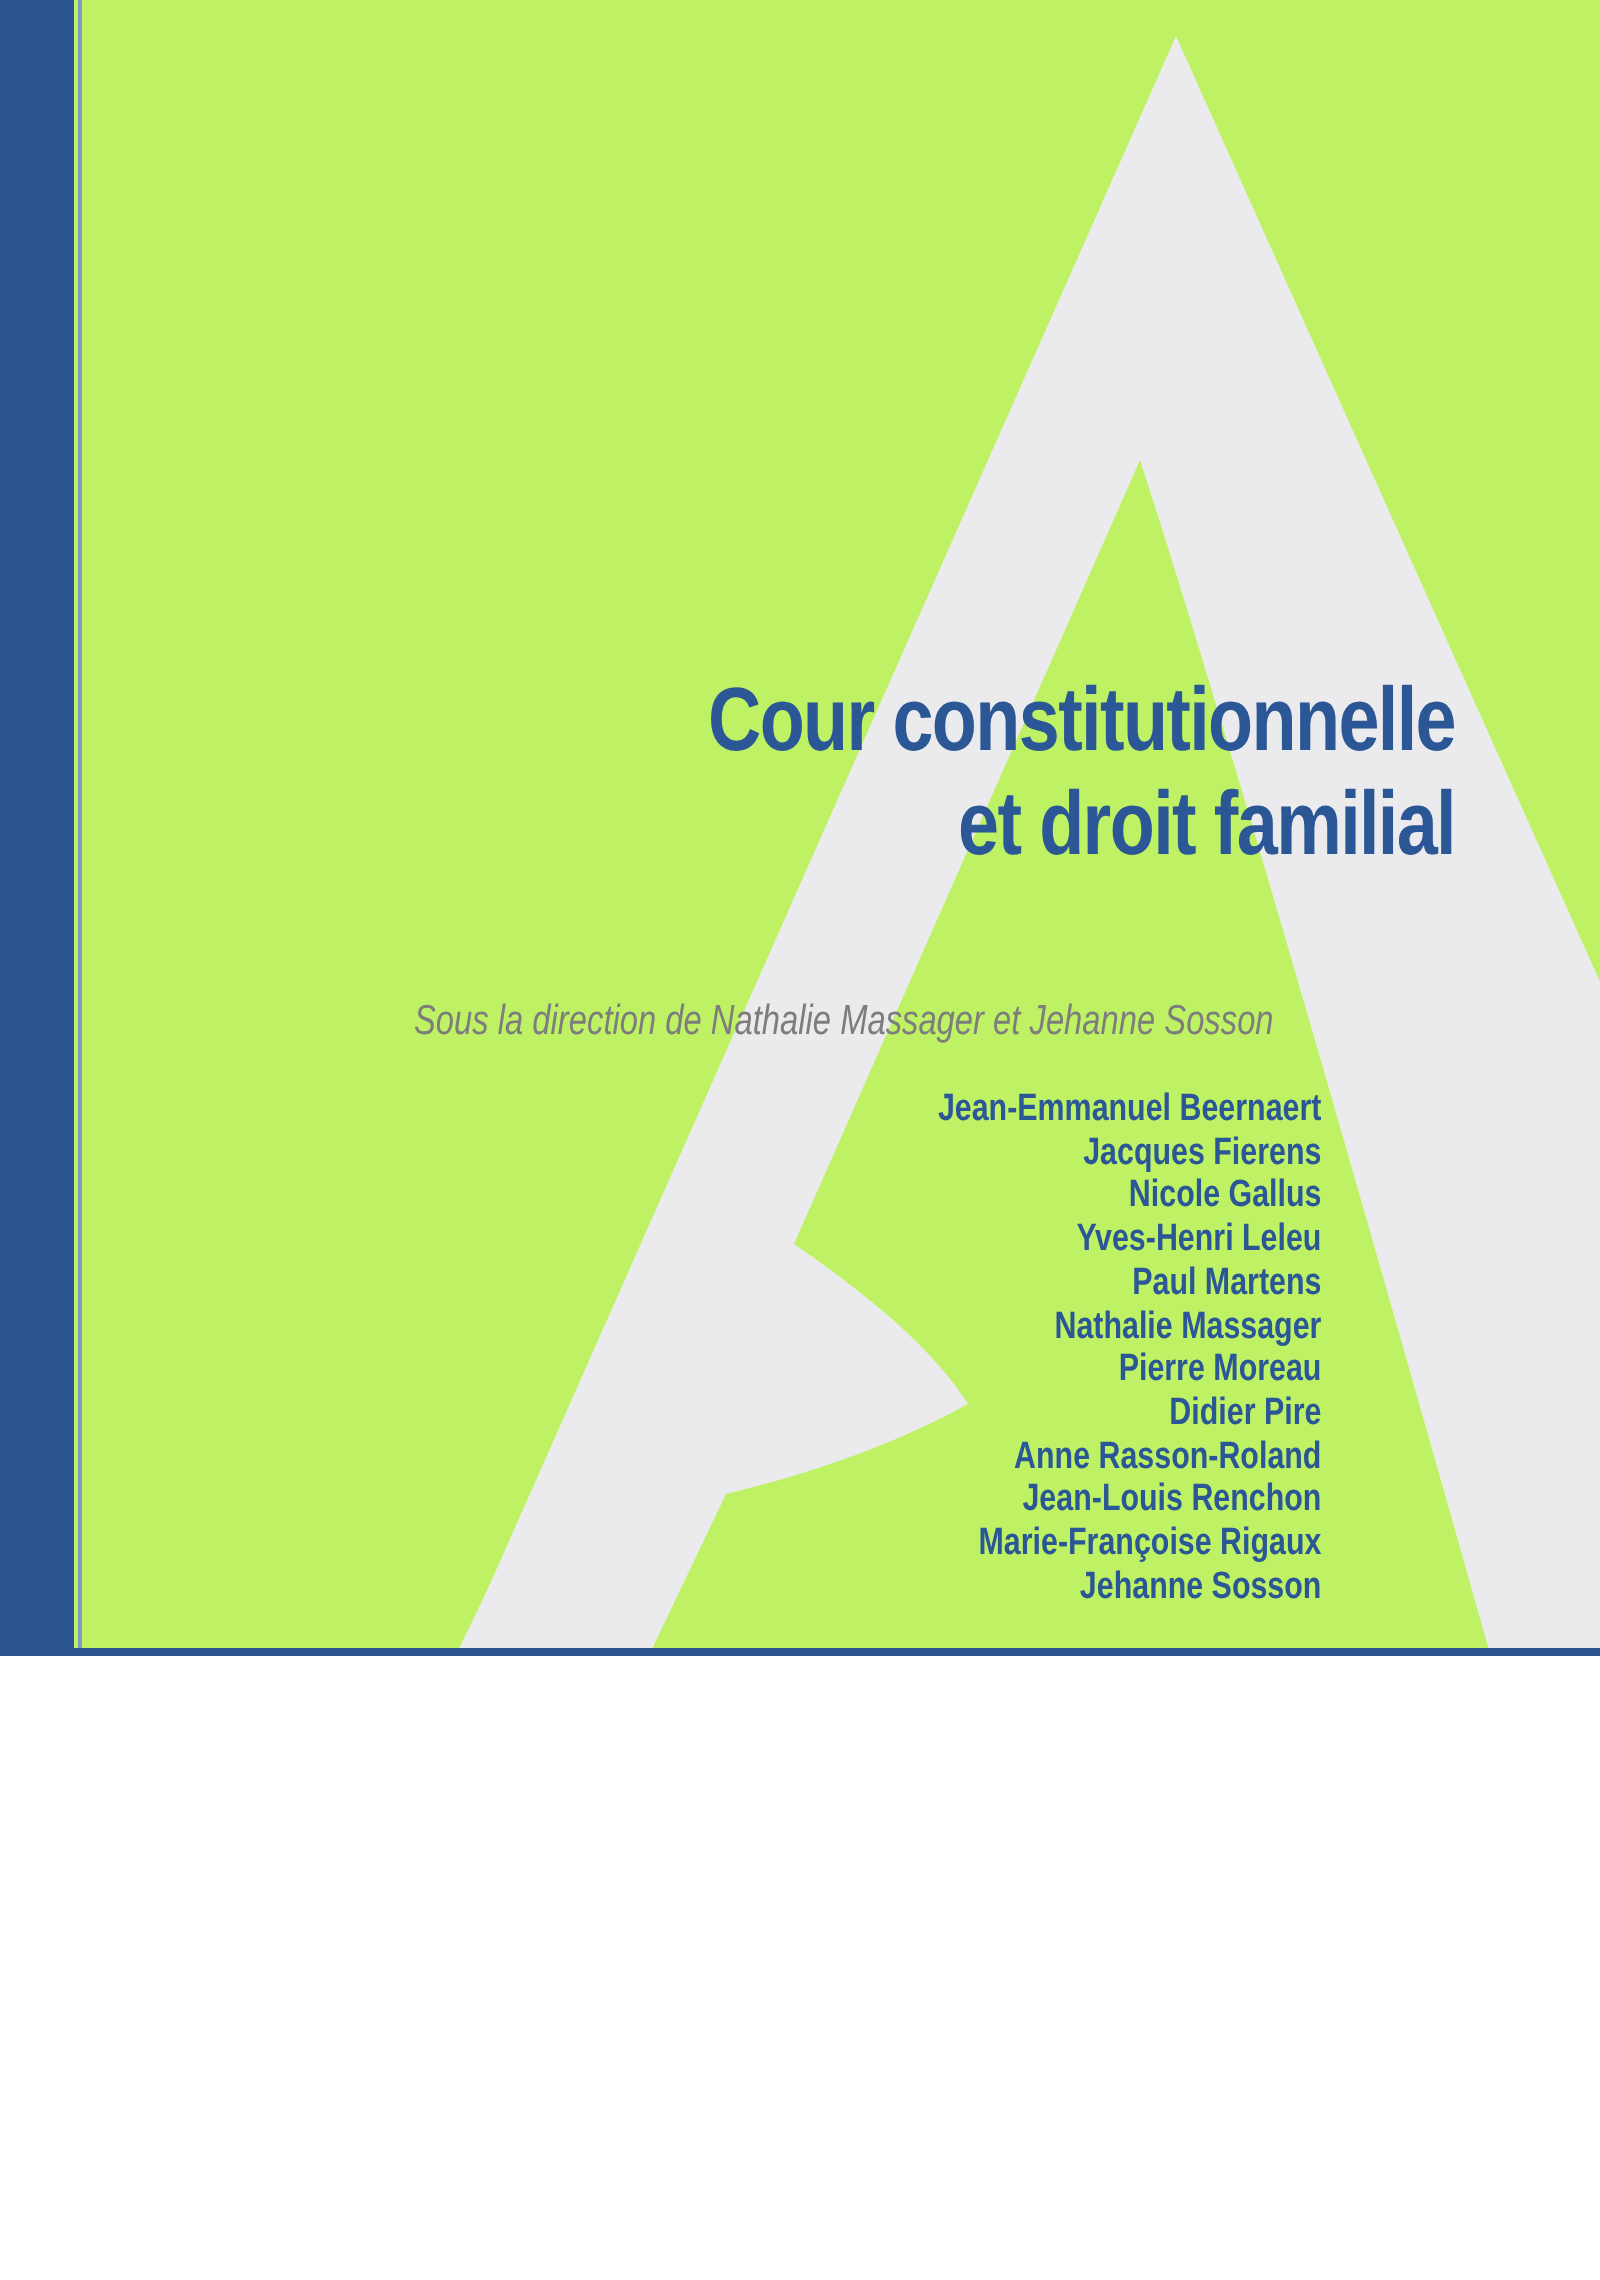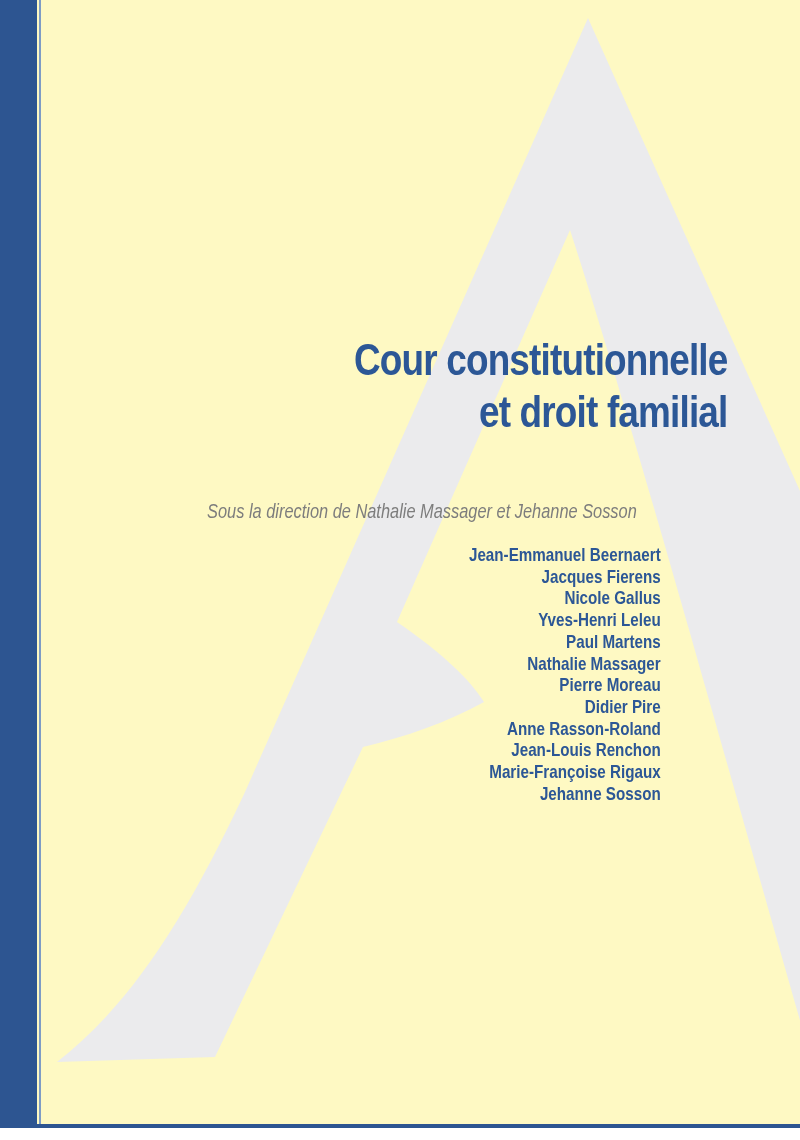--- a/index.html
+++ b/index.html
@@ -3,21 +3,21 @@
 <meta charset="utf-8">
 <style>
   html,body{margin:0;padding:0;}
   body{
     width:800px;height:1140px;
     background:#ffffff;
     font-family:"Liberation Sans", sans-serif;
     position:relative;
     overflow:hidden;
   }
-  .page{position:absolute;inset:0;width:800px;height:1128px;overflow:hidden;background:#fef9c3;}
+  .page{position:absolute;inset:0;width:800px;height:828px;overflow:hidden;background:#bef264;}
 
   
   .watermark{position:absolute;left:0;top:0;width:800px;height:1140px;display:block;}
   .wm-fill{fill:#ebebed;}
 
   
   .leftbar{position:absolute;left:0;top:0;width:37px;height:1140px;background:#2d5591;}
   .leftbar-line{position:absolute;left:39px;top:0;width:2px;height:1140px;background:#7e9cc5;}
   .bottombar{position:absolute;left:0;bottom:0;width:800px;height:4px;background:#2d5591;}
 

